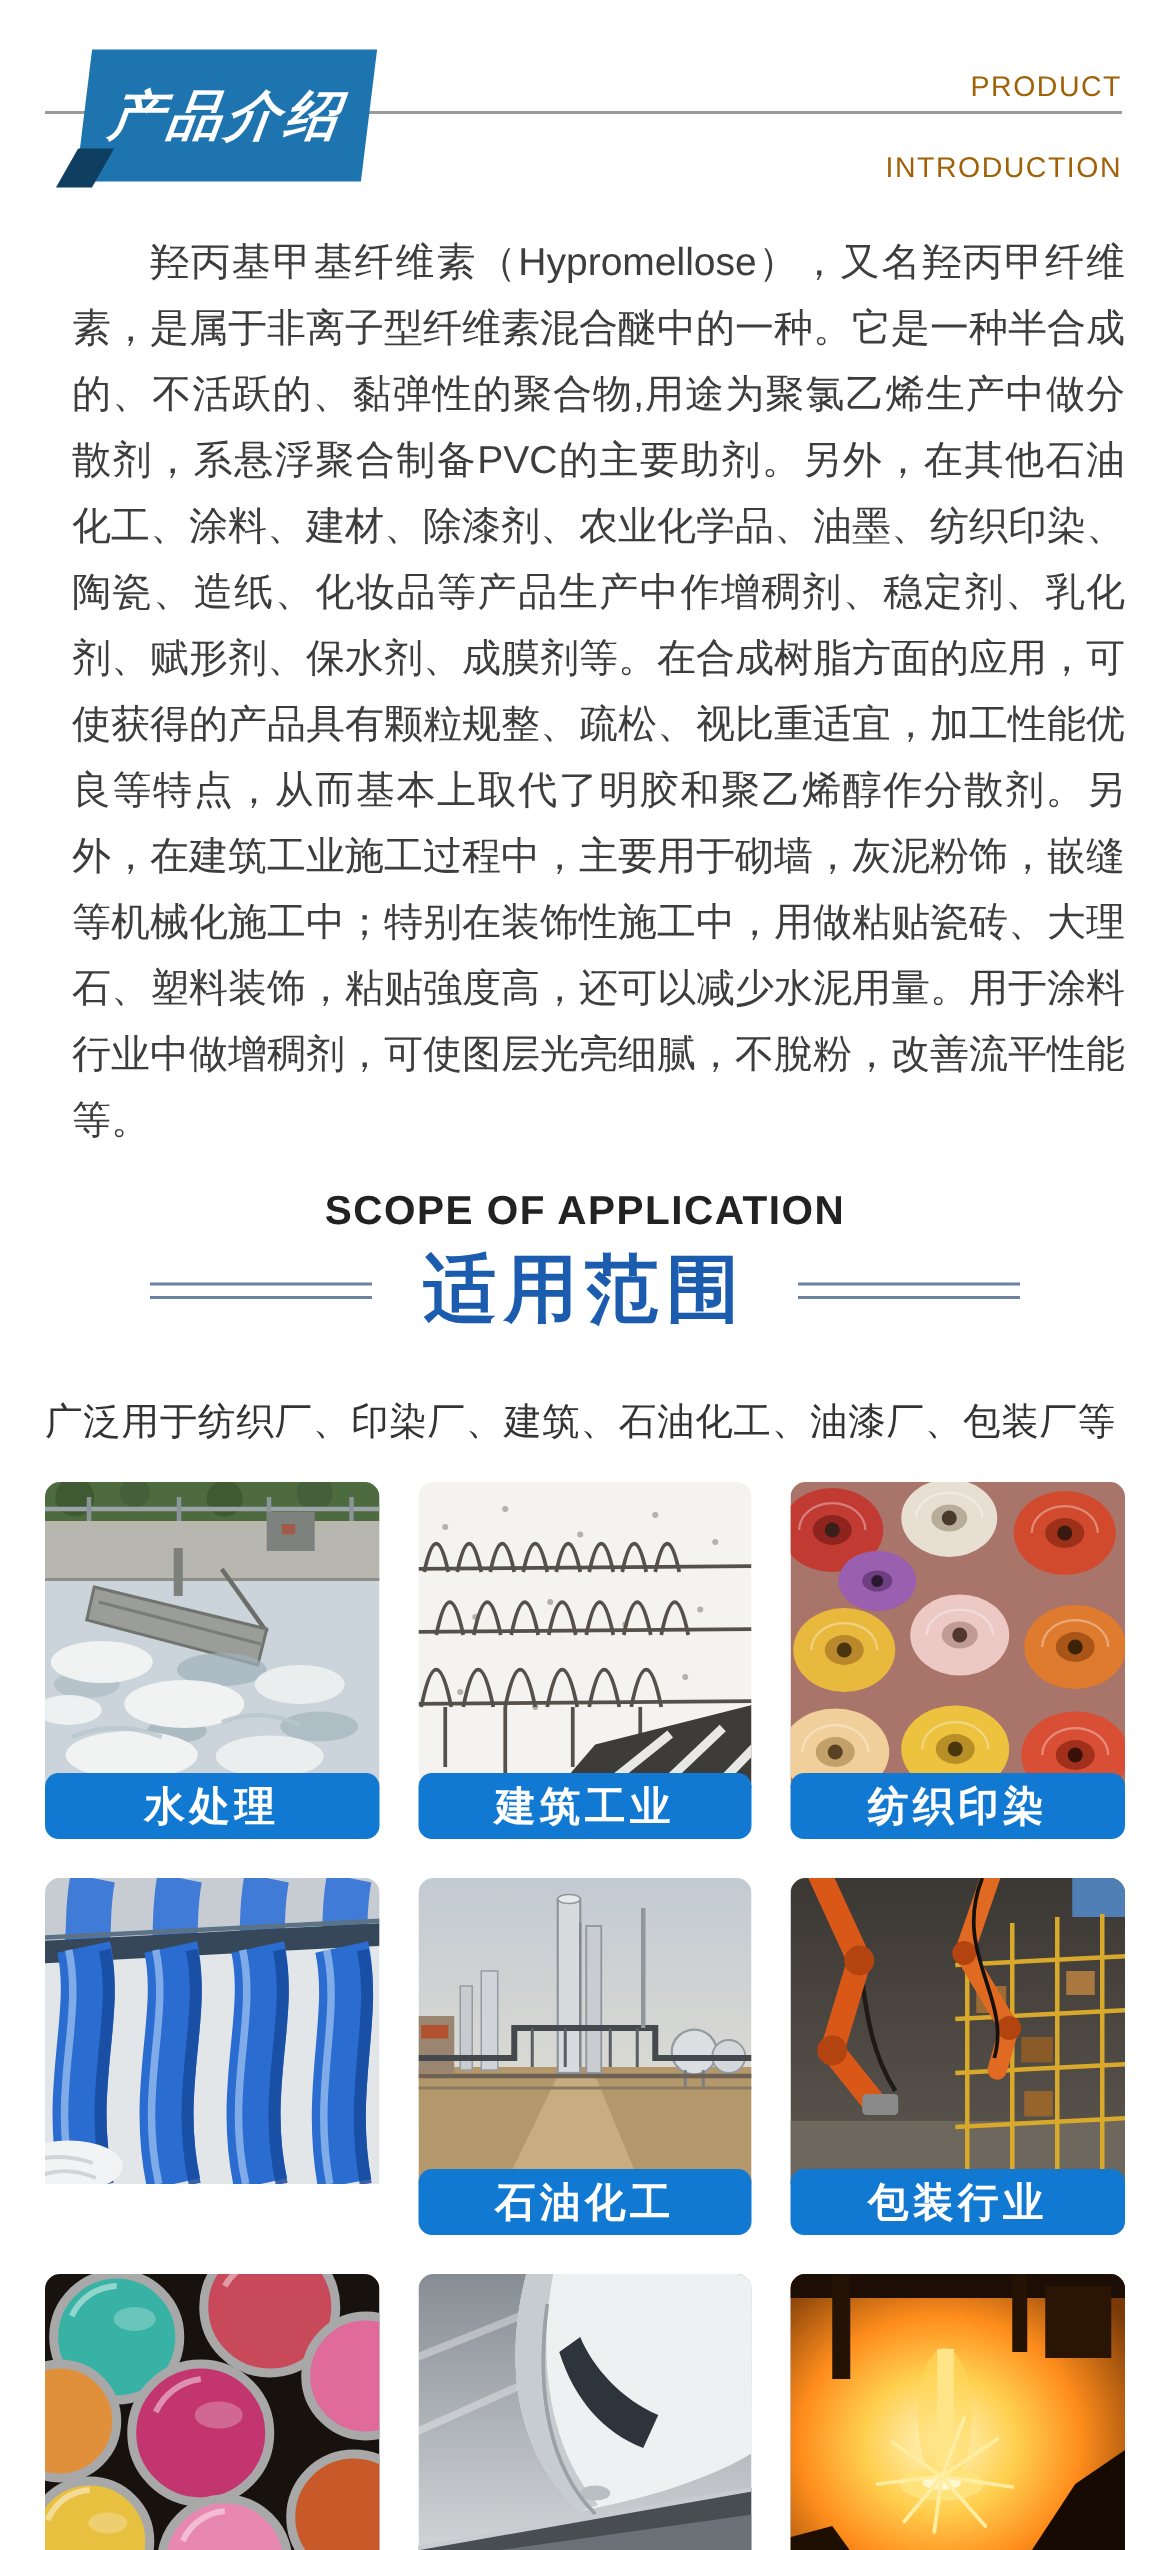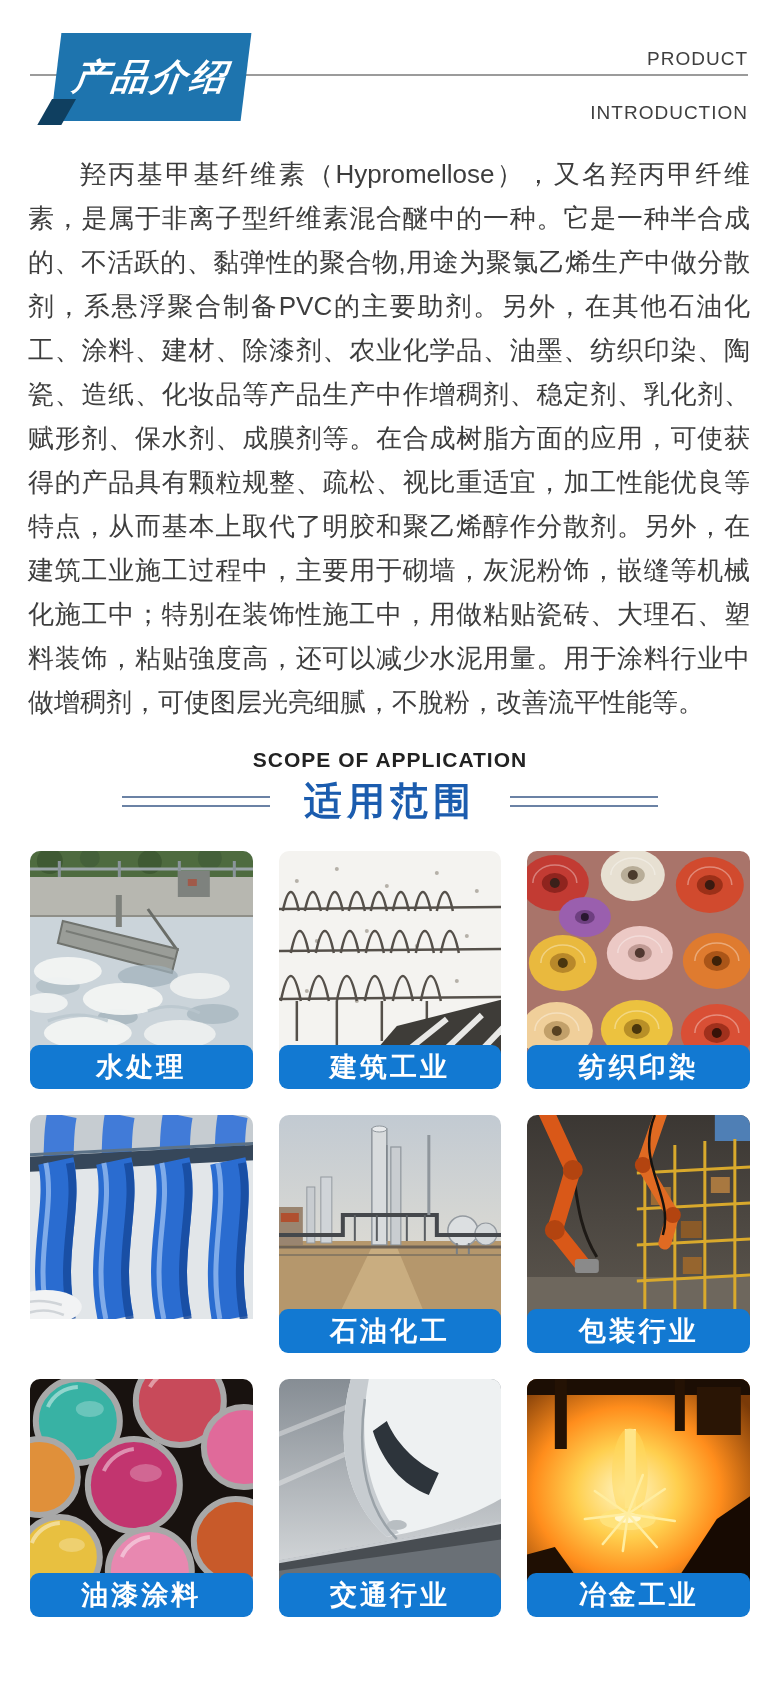--- a/index.html
+++ b/index.html
@@ -6,31 +6,31 @@
   .page{position:relative;width:780px;height:1700px;background:#fff;overflow:hidden;
         font-family:"Liberation Sans","DejaVu Sans",sans-serif;}
   
   .header{position:relative;height:132px;}
   .header-line{position:absolute;top:74px;left:30px;width:718px;height:2px;background:#9b9b9b;}
   .banner{position:absolute;top:33px;left:56px;width:190px;height:88px;background:#1e74ae;
           transform:skewX(-7deg);display:flex;align-items:center;justify-content:center;z-index:2;}
   .banner::after{content:"";position:absolute;left:-7px;bottom:-4px;width:24px;height:26px;
           background:#0f3f60;transform:skewX(-24deg);z-index:-1;}
   .banner-title{color:#fff;font-size:36px;font-weight:bold;font-style:italic;letter-spacing:3px;}
-  .hdr-en{position:absolute;right:32px;text-align:center;color:#404040;font-size:19px;letter-spacing:1px;}
+  .hdr-en{position:absolute;right:32px;text-align:center;color:#a16207;font-size:19px;letter-spacing:1px;}
   .hdr-en1{top:48px;}
   .hdr-en2{top:82px;margin-top:20px;}
   
-  .intro{margin:20px 30px 0 28px;font-size:26px;line-height:44px;color:#3d3d3d;
+  .intro{margin:20px 30px 0 48px;font-size:26px;line-height:44px;color:#3d3d3d;
          text-align:justify;text-indent:2em;}
   
-  .scope-en{margin-top:24px;text-align:center;font-size:21px;font-weight:bold;color:#222;letter-spacing:1px;}
+  .scope-en{margin-top:24px;text-align:center;font-size:27px;font-weight:bold;color:#222;letter-spacing:1px;}
   .scope-row{margin-top:4px;display:flex;align-items:center;justify-content:center;gap:34px;}
   .deco{width:148px;height:7px;border-top:2px solid #6b82a5;border-bottom:2px solid #6b82a5;}
-  .scope-zh{font-size:38px;font-weight:bold;color:#1b5cae;letter-spacing:5px;}
+  .scope-zh{font-size:49px;font-weight:bold;color:#1b5cae;letter-spacing:5px;}
   .apps-desc{margin:38px 30px 0 30px;font-size:25px;color:#333;letter-spacing:0.5px;white-space:nowrap;}
   
   .grid{margin:24px 30px 0 30px;display:grid;grid-template-columns:repeat(3,1fr);gap:26px;}
   .card{position:relative;}
   .card-photo{height:204px;border-radius:10px 10px 0 0;overflow:hidden;line-height:0;}
   .card-photo svg{width:100%;height:100%;display:block;}
   .card-label{position:relative;margin-top:-10px;height:44px;background:#1279d2;border-radius:9px;
         color:#fff;font-size:27px;font-weight:bold;letter-spacing:3px;
         display:flex;align-items:center;justify-content:center;}
 </style>
@@ -50,20 +50,21 @@
 
   <p class="intro">羟丙基甲基纤维素（Hypromellose），又名羟丙甲纤维素，是属于非离子型纤维素混合醚中的一种。它是一种半合成的、不活跃的、黏弹性的聚合物,用途为聚氯乙烯生产中做分散剂，系悬浮聚合制备PVC的主要助剂。另外，在其他石油化工、涂料、建材、除漆剂、农业化学品、油墨、纺织印染、陶瓷、造纸、化妆品等产品生产中作增稠剂、稳定剂、乳化剂、赋形剂、保水剂、成膜剂等。在合成树脂方面的应用，可使获得的产品具有颗粒规整、疏松、视比重适宜，加工性能优良等特点，从而基本上取代了明胶和聚乙烯醇作分散剂。另外，在建筑工业施工过程中，主要用于砌墙，灰泥粉饰，嵌缝等机械化施工中；特别在装饰性施工中，用做粘贴瓷砖、大理石、塑料装饰，粘贴強度高，还可以减少水泥用量。用于涂料行业中做增稠剂，可使图层光亮细腻，不脫粉，改善流平性能等。</p>
 
   <div class="scope-en">SCOPE OF APPLICATION</div>
   <div class="scope-row">
     <div class="deco"></div>
     <div class="scope-zh">适用范围</div>
     <div class="deco"></div>
   </div>
 
+  <div class="apps-desc">广泛用于纺织厂、印染厂、建筑、石油化工、油漆厂、包装厂等</div>
 
   <div class="grid">
 
     <div class="card">
       <div class="card-photo">
         <svg viewBox="0 0 227 204" preserveAspectRatio="xMidYMid slice">
           <rect width="227" height="204" fill="#cbd4da"></rect>
           <rect width="227" height="26" fill="#4e6b3f"></rect>
           <circle cx="22" cy="10" r="13" fill="#3f5a33"></circle>
             <circle cx="62" cy="7" r="10" fill="#44603a"></circle>

